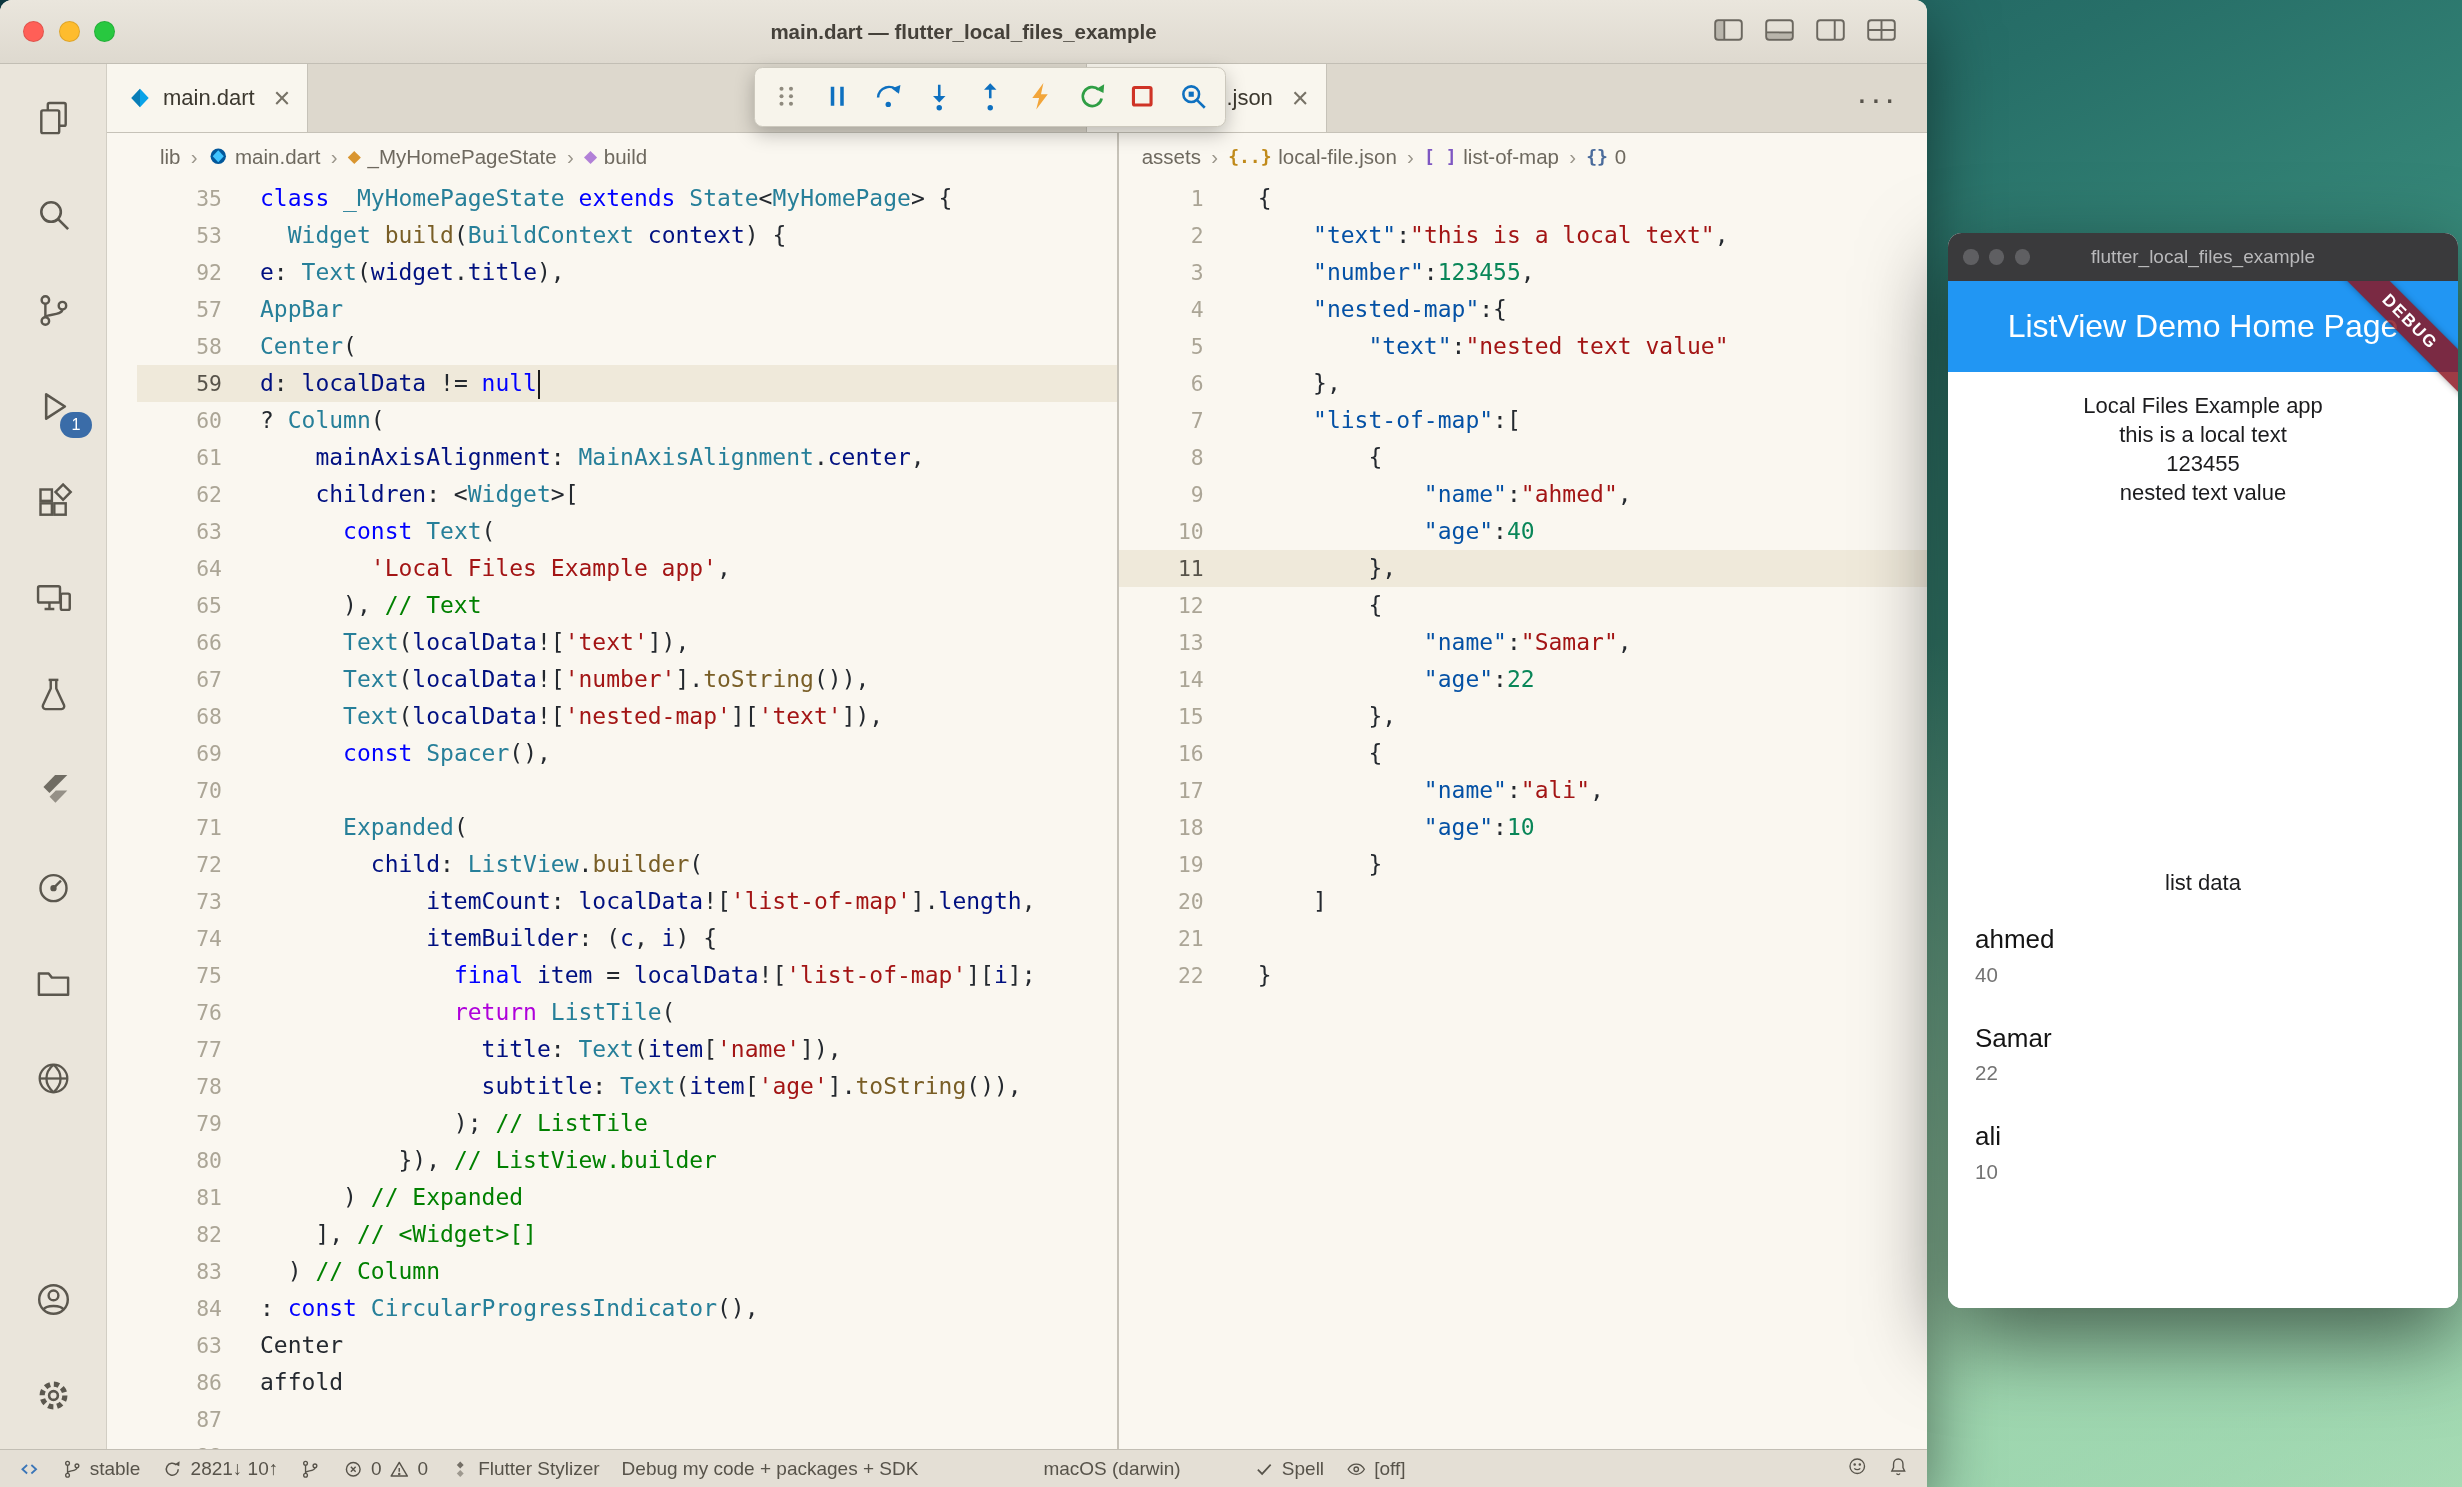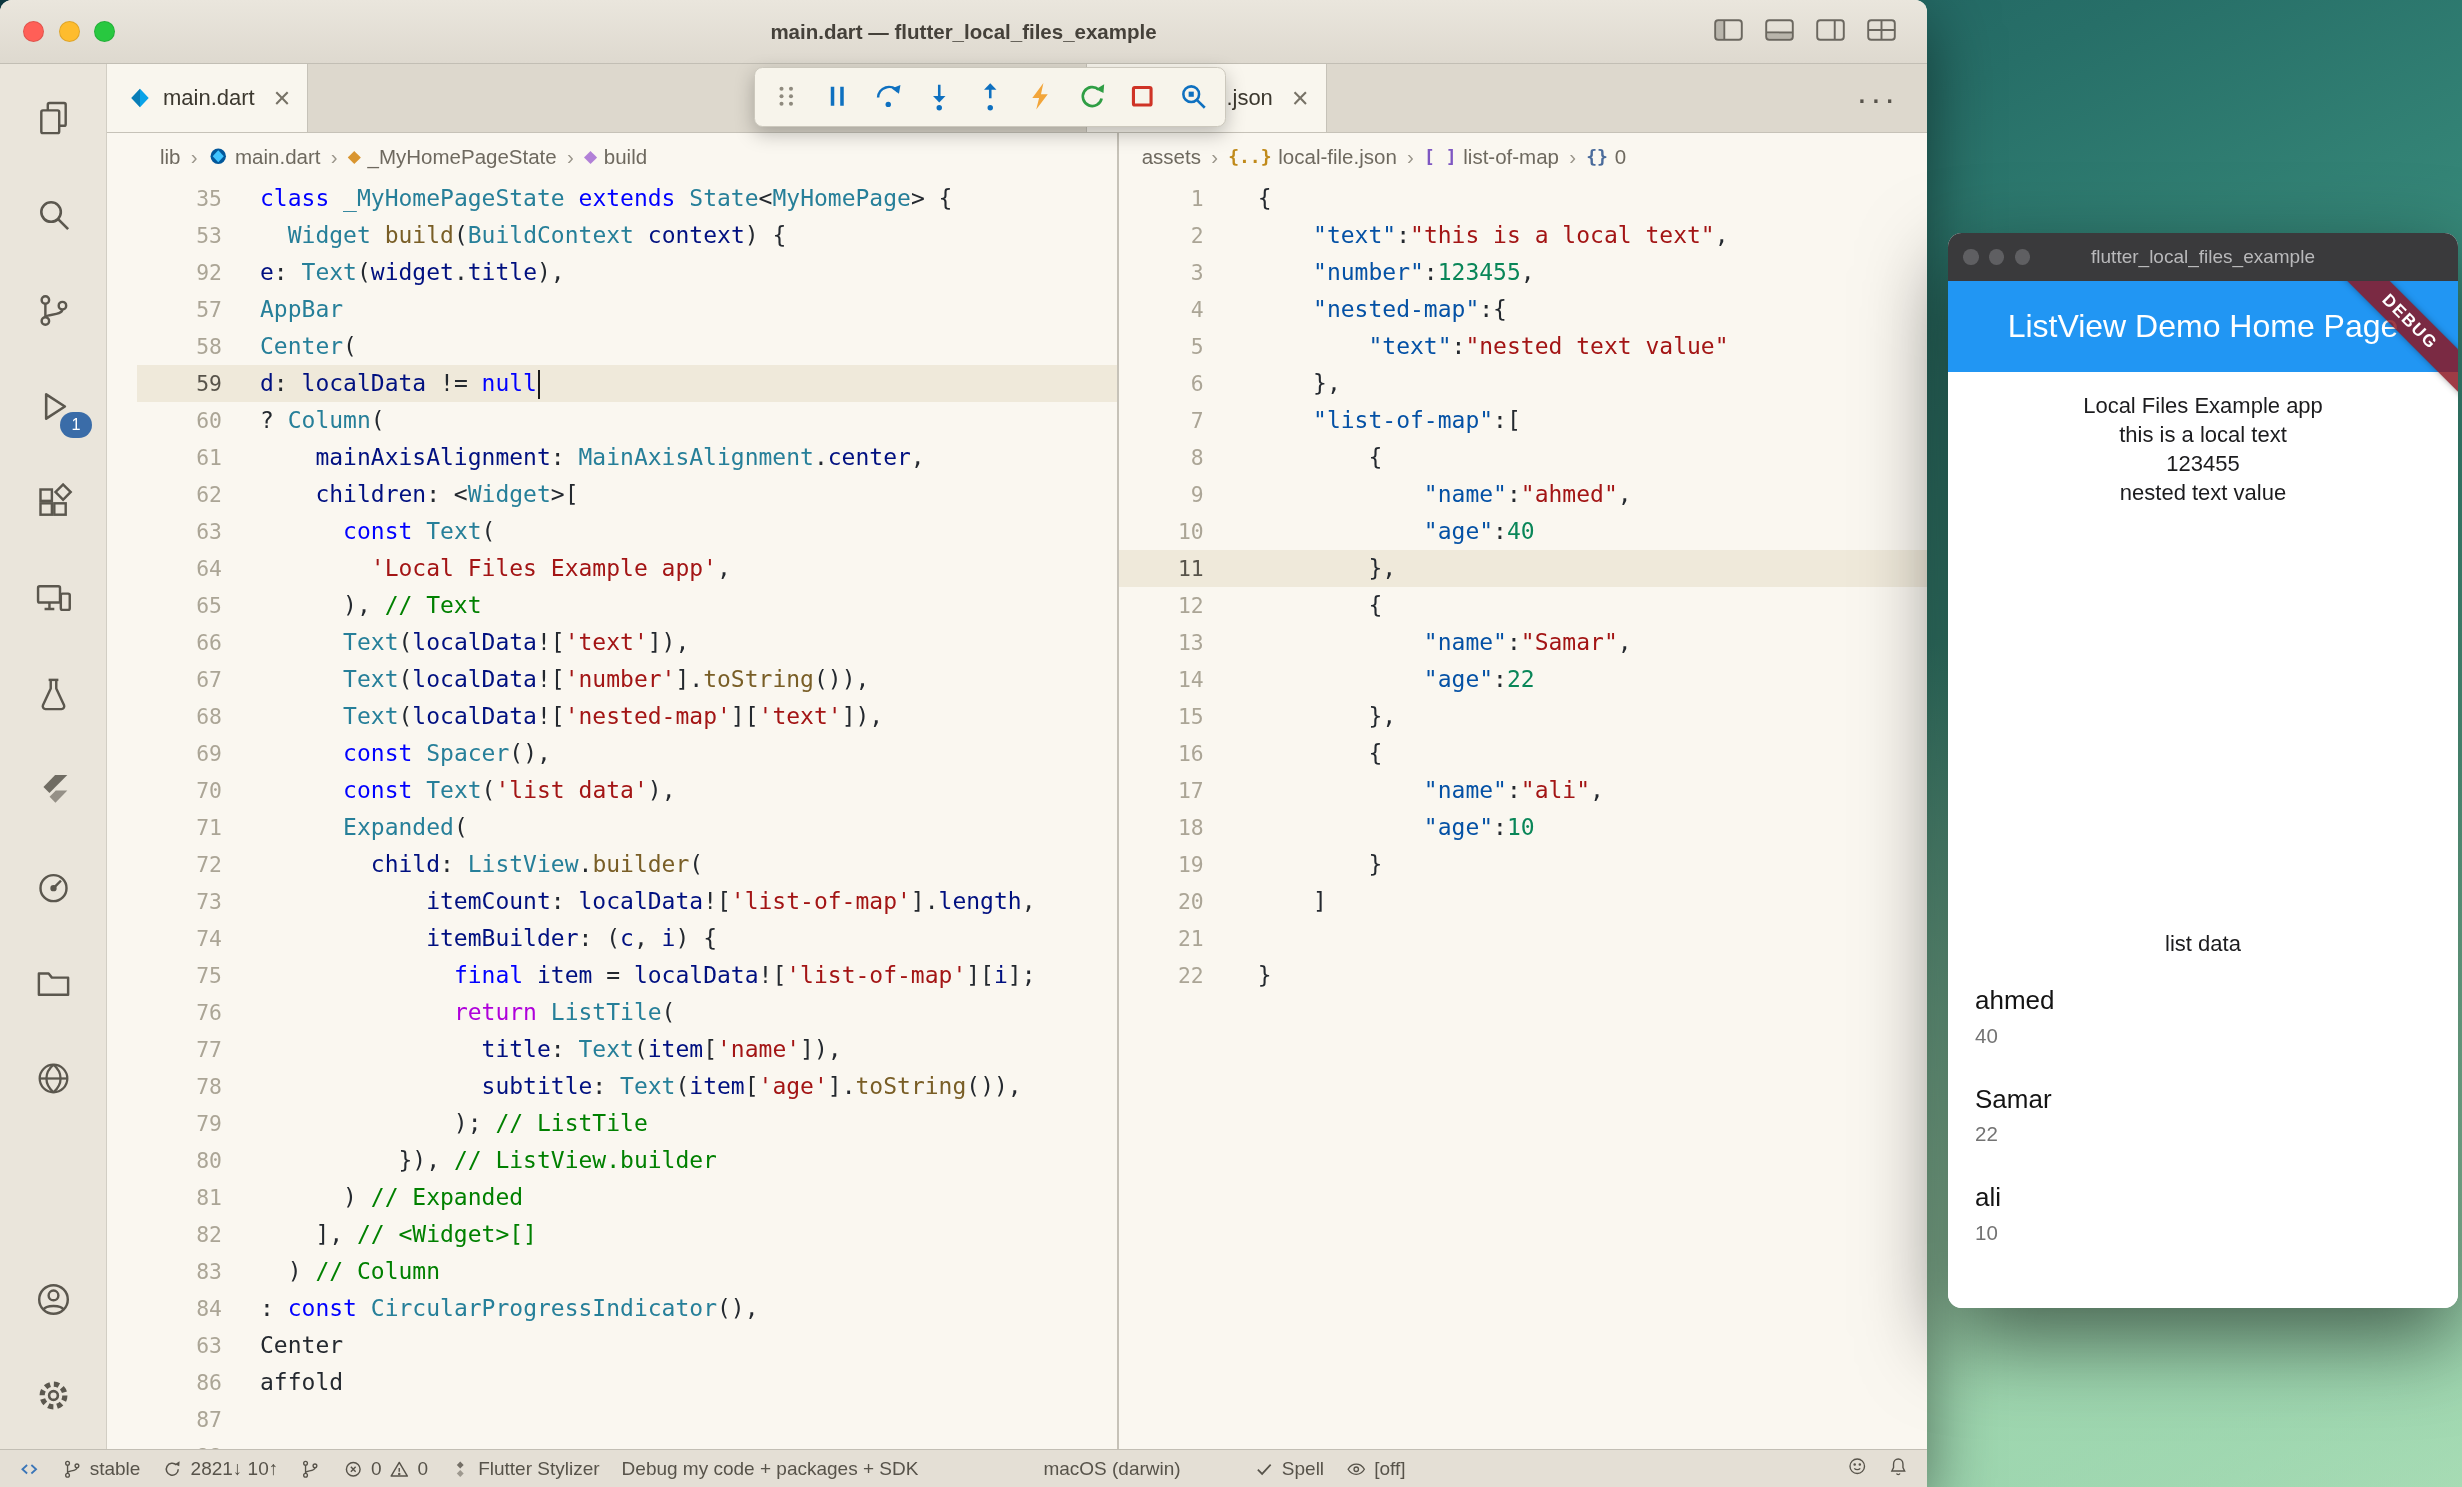--- a/index.html
+++ b/index.html
@@ -95,21 +95,21 @@
   .fltitlebar{height:48px;flex:none;background:#3a3a3c;position:relative;display:flex;align-items:center;
     justify-content:center;color:#b9b9bb;font-size:19px;}
   .fldots{position:absolute;left:15.4px;display:flex;gap:10.3px;}
   .fldot{width:15.4px;height:15.4px;border-radius:50%;background:#5f5f62;}
   .flappbar{height:91px;flex:none;background:#2196f3;display:flex;align-items:center;justify-content:center;
     color:#fff;font-size:32px;font-weight:500;}
   .flbannerwrap{position:absolute;top:48px;right:0;width:145px;height:145px;overflow:hidden;pointer-events:none;z-index:5;}
   .flbanner{position:absolute;top:26px;right:-50px;width:197px;transform:rotate(45deg);
     background:rgba(140,22,33,.84);color:#fff;font-size:17px;font-weight:bold;text-align:center;
     padding:5.1px 0;letter-spacing:1.7px;box-shadow:0 0 6.8px rgba(0,0,0,.35);}
-  .flbody{flex:1;display:flex;flex-direction:column;align-items:center;padding:19px 0 44px;min-height:0;background:#fff;}
+  .flbody{flex:1;display:flex;flex-direction:column;align-items:center;padding:19px 0 105px;min-height:0;background:#fff;}
   .fltext{font-size:22px;line-height:29px;color:#1c1c1e;}
   .flspacer{flex:1;}
   .fllisthdr{font-size:22px;color:#1c1c1e;height:31px;display:flex;align-items:center;margin-bottom:8.5px;}
   .fllist{align-self:stretch;}
   .fltile{padding:17px 27px 19px;display:flex;flex-direction:column;gap:7.7px;}
   .fltiletitle{font-size:26px;color:#141414;}
   .fltilesub{font-size:20.5px;color:#737373;}
 </style>
 </head>
 <body>
@@ -297,21 +297,21 @@
                 <div class="crow"><span class="gut">60</span><span class="ctext"><span class="tk-pl">? </span><span class="tk-ty">Column</span><span class="tk-pl">(</span></span></div>
                 <div class="crow"><span class="gut">61</span><span class="ctext"><span class="tk-pl">    </span><span class="tk-vr">mainAxisAlignment</span><span class="tk-pl">: </span><span class="tk-ty">MainAxisAlignment</span><span class="tk-pl">.</span><span class="tk-vr">center</span><span class="tk-pl">,</span></span></div>
                 <div class="crow"><span class="gut">62</span><span class="ctext"><span class="tk-pl">    </span><span class="tk-vr">children</span><span class="tk-pl">: &lt;</span><span class="tk-ty">Widget</span><span class="tk-pl">&gt;[</span></span></div>
                 <div class="crow"><span class="gut">63</span><span class="ctext"><span class="tk-pl">      </span><span class="tk-kw">const</span><span class="tk-pl"> </span><span class="tk-ty">Text</span><span class="tk-pl">(</span></span></div>
                 <div class="crow"><span class="gut">64</span><span class="ctext"><span class="tk-pl">        </span><span class="tk-st">'Local Files Example app'</span><span class="tk-pl">,</span></span></div>
                 <div class="crow"><span class="gut">65</span><span class="ctext"><span class="tk-pl">      ), </span><span class="tk-cm">// Text</span></span></div>
                 <div class="crow"><span class="gut">66</span><span class="ctext"><span class="tk-pl">      </span><span class="tk-ty">Text</span><span class="tk-pl">(</span><span class="tk-vr">localData</span><span class="tk-pl">![</span><span class="tk-st">'text'</span><span class="tk-pl">]),</span></span></div>
                 <div class="crow"><span class="gut">67</span><span class="ctext"><span class="tk-pl">      </span><span class="tk-ty">Text</span><span class="tk-pl">(</span><span class="tk-vr">localData</span><span class="tk-pl">![</span><span class="tk-st">'number'</span><span class="tk-pl">].</span><span class="tk-fn">toString</span><span class="tk-pl">()),</span></span></div>
                 <div class="crow"><span class="gut">68</span><span class="ctext"><span class="tk-pl">      </span><span class="tk-ty">Text</span><span class="tk-pl">(</span><span class="tk-vr">localData</span><span class="tk-pl">![</span><span class="tk-st">'nested-map'</span><span class="tk-pl">][</span><span class="tk-st">'text'</span><span class="tk-pl">]),</span></span></div>
                 <div class="crow"><span class="gut">69</span><span class="ctext"><span class="tk-pl">      </span><span class="tk-kw">const</span><span class="tk-pl"> </span><span class="tk-ty">Spacer</span><span class="tk-pl">(),</span></span></div>
-                <div class="crow"><span class="gut">70</span><span class="ctext"><span class="tk-pl">      </span><span class="tk-kw">const</span><span class="tk-pl"> </span><span class="tk-ty">Text</span><span class="tk-pl">(</span><span class="tk-st">'list data'</span><span class="tk-pl">),</span></span></div>
+                <div class="crow"><span class="gut">70</span></div>
                 <div class="crow"><span class="gut">71</span><span class="ctext"><span class="tk-pl">      </span><span class="tk-ty">Expanded</span><span class="tk-pl">(</span></span></div>
                 <div class="crow"><span class="gut">72</span><span class="ctext"><span class="tk-pl">        </span><span class="tk-vr">child</span><span class="tk-pl">: </span><span class="tk-ty">ListView</span><span class="tk-pl">.</span><span class="tk-fn">builder</span><span class="tk-pl">(</span></span></div>
                 <div class="crow"><span class="gut">73</span><span class="ctext"><span class="tk-pl">            </span><span class="tk-vr">itemCount</span><span class="tk-pl">: </span><span class="tk-vr">localData</span><span class="tk-pl">![</span><span class="tk-st">'list-of-map'</span><span class="tk-pl">].</span><span class="tk-vr">length</span><span class="tk-pl">,</span></span></div>
                 <div class="crow"><span class="gut">74</span><span class="ctext"><span class="tk-pl">            </span><span class="tk-vr">itemBuilder</span><span class="tk-pl">: (</span><span class="tk-vr">c</span><span class="tk-pl">, </span><span class="tk-vr">i</span><span class="tk-pl">) {</span></span></div>
                 <div class="crow"><span class="gut">75</span><span class="ctext"><span class="tk-pl">              </span><span class="tk-kw">final</span><span class="tk-pl"> </span><span class="tk-vr">item</span><span class="tk-pl"> = </span><span class="tk-vr">localData</span><span class="tk-pl">![</span><span class="tk-st">'list-of-map'</span><span class="tk-pl">][</span><span class="tk-vr">i</span><span class="tk-pl">];</span></span></div>
                 <div class="crow"><span class="gut">76</span><span class="ctext"><span class="tk-pl">              </span><span class="tk-ctl">return</span><span class="tk-pl"> </span><span class="tk-ty">ListTile</span><span class="tk-pl">(</span></span></div>
                 <div class="crow"><span class="gut">77</span><span class="ctext"><span class="tk-pl">                </span><span class="tk-vr">title</span><span class="tk-pl">: </span><span class="tk-ty">Text</span><span class="tk-pl">(</span><span class="tk-vr">item</span><span class="tk-pl">[</span><span class="tk-st">'name'</span><span class="tk-pl">]),</span></span></div>
                 <div class="crow"><span class="gut">78</span><span class="ctext"><span class="tk-pl">                </span><span class="tk-vr">subtitle</span><span class="tk-pl">: </span><span class="tk-ty">Text</span><span class="tk-pl">(</span><span class="tk-vr">item</span><span class="tk-pl">[</span><span class="tk-st">'age'</span><span class="tk-pl">].</span><span class="tk-fn">toString</span><span class="tk-pl">()),</span></span></div>
                 <div class="crow"><span class="gut">79</span><span class="ctext"><span class="tk-pl">              ); </span><span class="tk-cm">// ListTile</span></span></div>
                 <div class="crow"><span class="gut">80</span><span class="ctext"><span class="tk-pl">          }), </span><span class="tk-cm">// ListView.builder</span></span></div>

